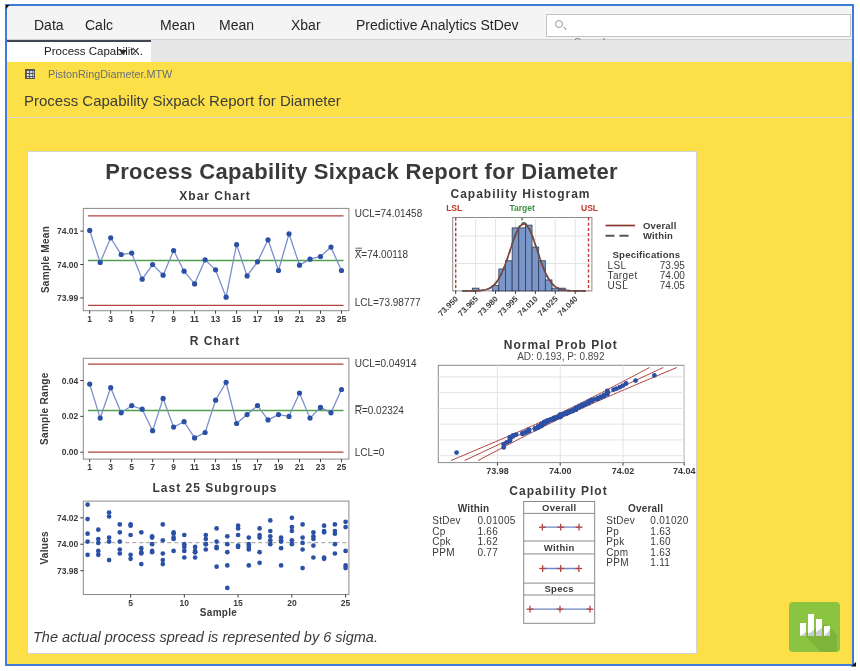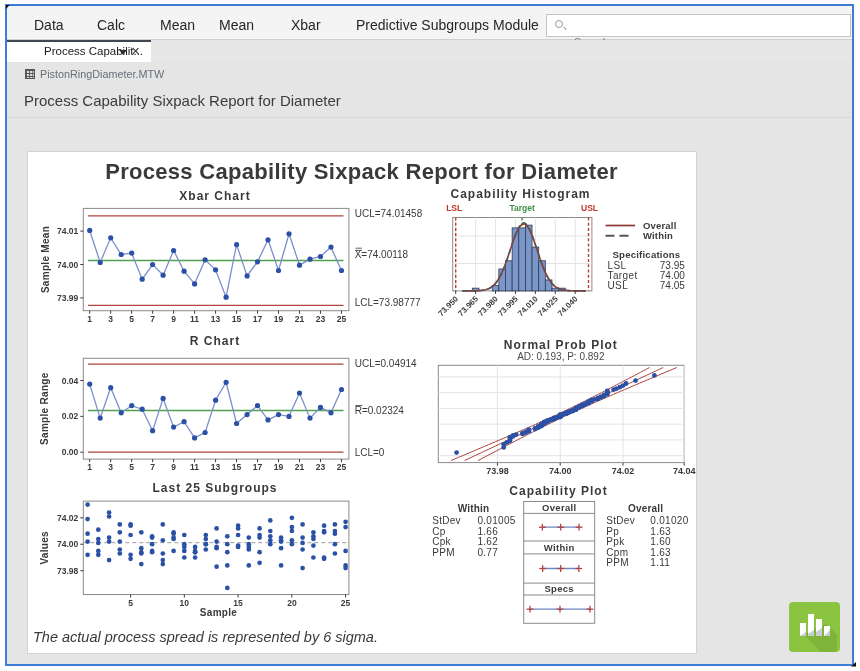--- a/index.html
+++ b/index.html
@@ -1,44 +1,44 @@
 <!DOCTYPE html>
 <html><head><meta charset="utf-8"><style>
 * { margin:0; padding:0; box-sizing:border-box; }
 body { width:860px; height:671px; background:#fff; font-family:"Liberation Sans",sans-serif; position:relative; overflow:hidden; }
-.page { position:absolute; left:5px; top:4px; width:849px; height:662px; border:2px solid #3e7cd8; background:#e5e5e5; }
+.page { position:absolute; left:5px; top:4px; width:849px; height:662px; border:2px solid #3e7cd8; background:#fde047; }
 .menubar { position:absolute; left:0; top:0; width:100%; height:34px; background:#f4f4f5; border-bottom:1px solid #cfcfcf; }
 .mi { position:absolute; top:11px; font-size:14px; color:#262626; }
 .search { position:absolute; left:539px; top:8px; width:305px; height:23px; background:#fff; border:1px solid #c3c3c3; }
 .search span { position:absolute; left:27px; top:21px; color:#777; font-size:11px; }
 .mag { position:absolute; left:8px; top:5px; width:8px; height:8px; border:1.4px solid #9a9a9a; border-radius:50%; }
 .mag:after { content:""; position:absolute; left:6.5px; top:7px; width:4px; height:1.4px; background:#9a9a9a; transform:rotate(45deg); }
 .tabstrip { position:absolute; left:0; top:34px; width:100%; height:22px; background:#e7e7e8; }
 .tab { position:absolute; left:0; top:0; width:144px; height:22px; background:#fff; border-top:2px solid #3f4753; }
 .tab .tt { position:absolute; left:5px; top:3px; font-size:11.5px; color:#1a1a1a;padding-left:32px; }
 .tab .car { position:absolute; left:112px; top:8px; width:0; height:0; border-left:4px solid transparent; border-right:4px solid transparent; border-top:5px solid #333; }
 .tab .xx { position:absolute; left:124px; top:3px; font-size:11px; color:#333; }
 .wsrow { position:absolute; left:18px; top:62px; font-size:10.8px; color:#68707a; }
 .wsicon { position:absolute; left:0px; top:1px; width:10px; height:10px; border:1px solid #555; background:
  linear-gradient(#555 1px, transparent 1px) 0 0/10px 3px,
  linear-gradient(90deg,#555 1px, transparent 1px) 0 0/3.2px 10px, #ddd; }
-.wsrow span { margin-left:15px; }
+.wsrow span { margin-left:23px; }
 .doctitle { position:absolute; left:17px; top:86px; font-size:15px; color:#3c3c3c; }
 .sep { position:absolute; left:0px; top:111px; width:100%; height:1px; background:#d9d9d9; }
 .chartbox { position:absolute; left:20px; top:145px; width:670px; height:503px; border:1px solid #d3d3d3; background:#fff; }
 .mtbicon { position:absolute; right:12px; bottom:12px; width:51px; height:50px; }
 </style></head><body>
 <div class="page">
   <div class="menubar">
     <span class="mi" style="left:27px">Data</span>
-    <span class="mi" style="left:90px">Calc</span>
+    <span class="mi" style="left:78px">Calc</span>
     <span class="mi" style="left:153px">Mean</span>
     <span class="mi" style="left:212px">Mean</span>
     <span class="mi" style="left:284px">Xbar</span>
-    <span class="mi" style="left:349px">Predictive Subgroups Module</span>
+    <span class="mi" style="left:349px">Predictive Analytics StDev</span>
     <div class="search">
         <div class="mag"></div>
         <span>Search</span>
       </div>
   </div>
   <div class="tabstrip">
       <div class="tab">
         <span class="tt">Process Capabilit...</span>
         <div class="car"></div>
         <span class="xx">✕</span>

